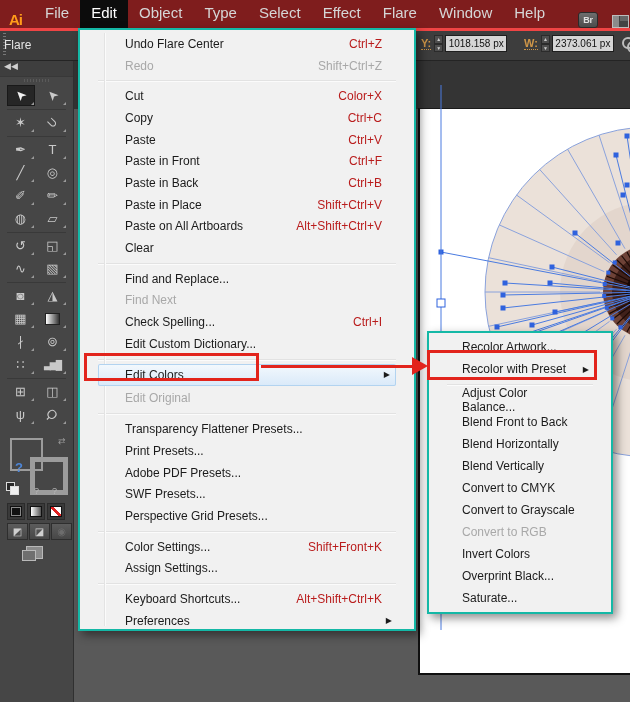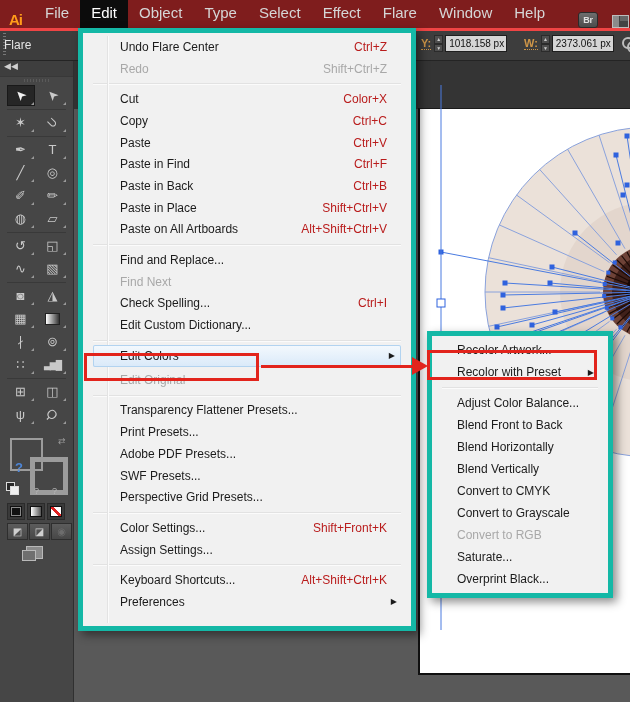--- a/index.html
+++ b/index.html
@@ -30,21 +30,21 @@
   #controlbar{position:absolute;top:28px;left:0;right:0;height:32px;background:#3d3d3d;border-bottom:1px solid #242424;z-index:40}
   #cb-grip{position:absolute;left:3px;top:5px;width:3px;height:22px;
            background:repeating-linear-gradient(#777 0 1px,transparent 1px 3px)}
   #flare-label{position:absolute;left:4px;top:10px;font-size:12px;color:#e4e4e4}
   .cb-field{position:absolute;top:7px;display:flex;align-items:center}
   #field-y{left:421px} #field-w{left:524px}
   .cb-label{color:#cf9648;font-size:11px;font-weight:bold;border-bottom:1px dotted #cf9648;margin-right:3px}
   .stepper{width:9px;height:17px;display:flex;flex-direction:column;margin-right:2px}
   .stepper span{flex:1;background:#4e4e4e;border:1px solid #2b2b2b;color:#ccc;font-size:5px;line-height:6px;text-align:center}
   .cb-input{width:56px;height:15px;background:#d5d5d5;border:1px solid #1e1e1e;color:#111;
-            font-size:10px;text-align:right;padding:0 2px;line-height:15px;font-family:"Liberation Sans",sans-serif}
+            font-size:10px;text-align:center;padding:0 2px;line-height:15px;font-family:"Liberation Sans",sans-serif}
   #chain-icon{position:absolute;left:622px;top:9px;width:14px;height:14px;color:#cfcfcf}
   #chain-icon i{position:absolute;width:8px;height:8px;border:2px solid #bdbdbd;border-radius:50%;display:block}
   #chain-icon i:nth-child(2){left:5px;top:4px}
 
   
   #toolbar{position:absolute;left:0;top:60px;width:73px;bottom:0;background:#464646;border-right:1px solid #303030;z-index:30}
   #tb-head{height:15px;background:#3e3e3e;border-bottom:1px solid #383838;color:#cfcfcf;font-size:9px;padding:1px 0 0 4px}
   #tb-grip{height:7px;background:repeating-linear-gradient(90deg,#5a5a5a 0 1px,transparent 1px 3px) center/26px 3px no-repeat}
   .tool-row{display:flex;justify-content:center;gap:4px;padding:1px 0}
   .tool{width:28px;height:21px;display:flex;align-items:center;justify-content:center;color:#c9c9c9;font-size:13px;position:relative}
@@ -73,22 +73,22 @@
   #cbtn-grad .sw{background:linear-gradient(90deg,#fff,#555)}
   #cbtn-none .sw{background:linear-gradient(45deg,#fff 42%,#e02020 42% 58%,#fff 58%)}
   #draw-modes{position:absolute;left:7px;top:463px;display:flex;gap:1px}
   .dmode{width:19px;height:15px;background:linear-gradient(#5c5c5c,#474747);border:1px solid #2e2e2e;
          color:#cfcfcf;font-size:10px;display:flex;align-items:center;justify-content:center}
   .dmode.disabled{color:#6d6d6d}
   #screen-mode{position:absolute;left:26px;top:486px;width:15px;height:11px;border:1px solid #b9b9b9;background:#8c8c8c}
   #screen-mode:after{content:"";position:absolute;left:-5px;top:3px;width:12px;height:9px;border:1px solid #b9b9b9;background:#6f6f6f}
 
   
-  .menu-panel{position:absolute;background:#f1f1f1;border:5px solid #14b8a6;box-shadow:4px 4px 9px rgba(0,0,0,.45);
-              z-index:60;padding:3px 8px;box-sizing:border-box}
+  .menu-panel{position:absolute;background:#f1f1f1;border:2px solid #14b8a6;box-shadow:4px 4px 9px rgba(0,0,0,.45);
+              z-index:60;padding:3px 16px;box-sizing:border-box}
   #edit-menu{left:78px;top:28px;width:338px;height:603px}
   #edit-menu:before{content:"";position:absolute;left:24px;top:3px;bottom:3px;width:1px;background:#e3e3e3;box-shadow:1px 0 0 #fbfbfb}
   #edit-submenu{left:427px;top:331px;width:186px;z-index:70}
   .mi{height:21.7px;display:flex;align-items:center;padding:0 6px 0 29px;font-size:12px;color:#1b1b1b;position:relative;cursor:default}
   #edit-submenu .mi{height:22px;padding-left:17px}
   .mi .sc{margin-left:auto;padding-right:10px;color:#b91c1c}
   .mi .arr{position:absolute;right:6px;font-size:8px;color:#1b1b1b}
   .mi.disabled,.mi.disabled .sc{color:#a8a8a8}
   .mi.hilite{background:linear-gradient(#f4f9fd,#d9e9f9);box-shadow:inset 0 0 0 1px #b2d3f0;border-radius:2px;margin:2px 2px;height:22px;padding-left:27px}
   .msep{border-top:1px solid #e2e2e2;box-shadow:0 1px 0 #fbfbfb;margin:4px 2px 4px 2px}
@@ -440,35 +440,39 @@
     </div>
     <div class="mi">
       <span class="lbl">Copy</span>
       <span class="sc">Ctrl+C</span>
     </div>
     <div class="mi">
       <span class="lbl">Paste</span>
       <span class="sc">Ctrl+V</span>
     </div>
     <div class="mi">
-      <span class="lbl">Paste in Find</span>
+      <span class="lbl">Paste in Front</span>
       <span class="sc">Ctrl+F</span>
     </div>
     <div class="mi">
       <span class="lbl">Paste in Back</span>
       <span class="sc">Ctrl+B</span>
     </div>
     <div class="mi">
       <span class="lbl">Paste in Place</span>
       <span class="sc">Shift+Ctrl+V</span>
     </div>
     <div class="mi">
       <span class="lbl">Paste on All Artboards</span>
       <span class="sc">Alt+Shift+Ctrl+V</span>
     </div>
+    <div class="mi">
+      <span class="lbl">Clear</span>
+      <span class="sc"></span>
+    </div>
     <div class="msep"></div>
     <div class="mi">
       <span class="lbl">Find and Replace...</span>
       <span class="sc"></span>
     </div>
     <div class="mi disabled">
       <span class="lbl">Find Next</span>
       <span class="sc"></span>
     </div>
     <div class="mi">
@@ -564,25 +568,29 @@
     </div>
     <div class="mi">
       <span class="lbl">Convert to Grayscale</span>
       <span class="sc"></span>
     </div>
     <div class="mi disabled">
       <span class="lbl">Convert to RGB</span>
       <span class="sc"></span>
     </div>
     <div class="mi">
+      <span class="lbl">Invert Colors</span>
+      <span class="sc"></span>
+    </div>
+    <div class="mi">
+      <span class="lbl">Overprint Black...</span>
+      <span class="sc"></span>
+    </div>
+    <div class="mi">
       <span class="lbl">Saturate...</span>
-      <span class="sc"></span>
-    </div>
-    <div class="mi">
-      <span class="lbl">Overprint Black...</span>
       <span class="sc"></span>
     </div>
   </div>
 
 <div id="ann-rect-editcolors" class="red-rect"></div>
 <div id="ann-arrow-line"></div>
 <div id="ann-arrow-head"></div>
 <div id="ann-rect-recolor" class="red-rect"></div>
 
 </body></html>

